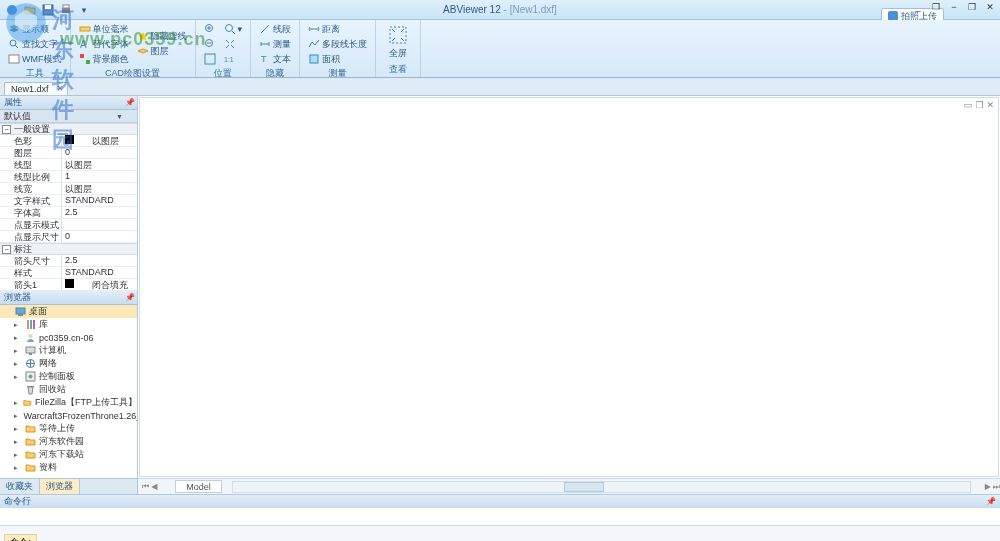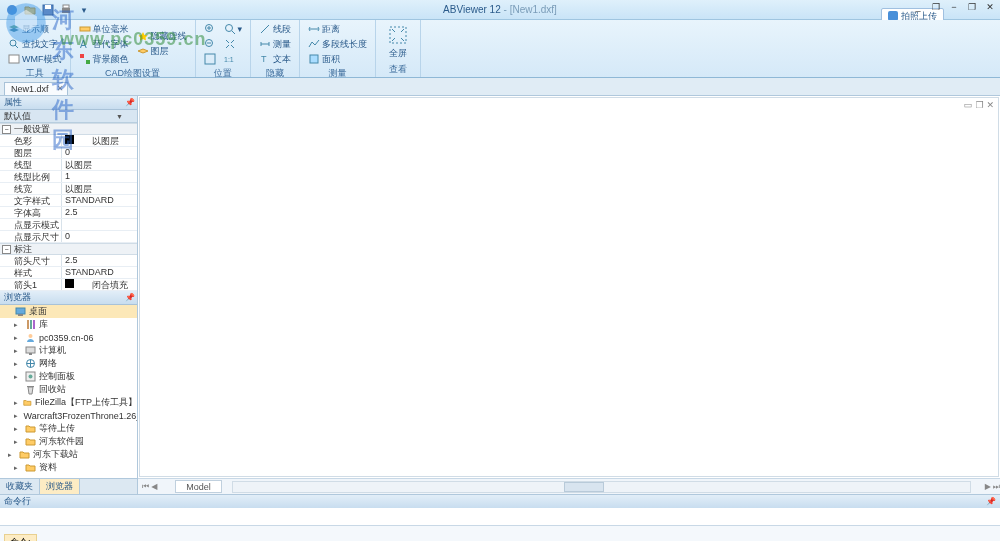--- a/index.html
+++ b/index.html
@@ -544,21 +544,21 @@
           </svg>
           <span>等待上传</span>
         </div>
         <div class="tree-item" style="padding-left: 14px;">
           <span class="chev">▸</span>
           <svg class="fico" viewBox="0 0 11 11">
             <path d="M1 3h3l1 1h5v5H1z" fill="#fc6" stroke="#c93"></path>
           </svg>
           <span>河东软件园</span>
         </div>
-        <div class="tree-item" style="padding-left: 8px;">
+        <div class="tree-item" style="padding-left: 14px;">
           <span class="chev">▸</span>
           <svg class="fico" viewBox="0 0 11 11">
             <path d="M1 3h3l1 1h5v5H1z" fill="#fc6" stroke="#c93"></path>
           </svg>
           <span>河东下载站</span>
         </div>
         <div class="tree-item" style="padding-left: 14px;">
           <span class="chev">▸</span>
           <svg class="fico" viewBox="0 0 11 11">
             <path d="M1 3h3l1 1h5v5H1z" fill="#fc6" stroke="#c93"></path>

